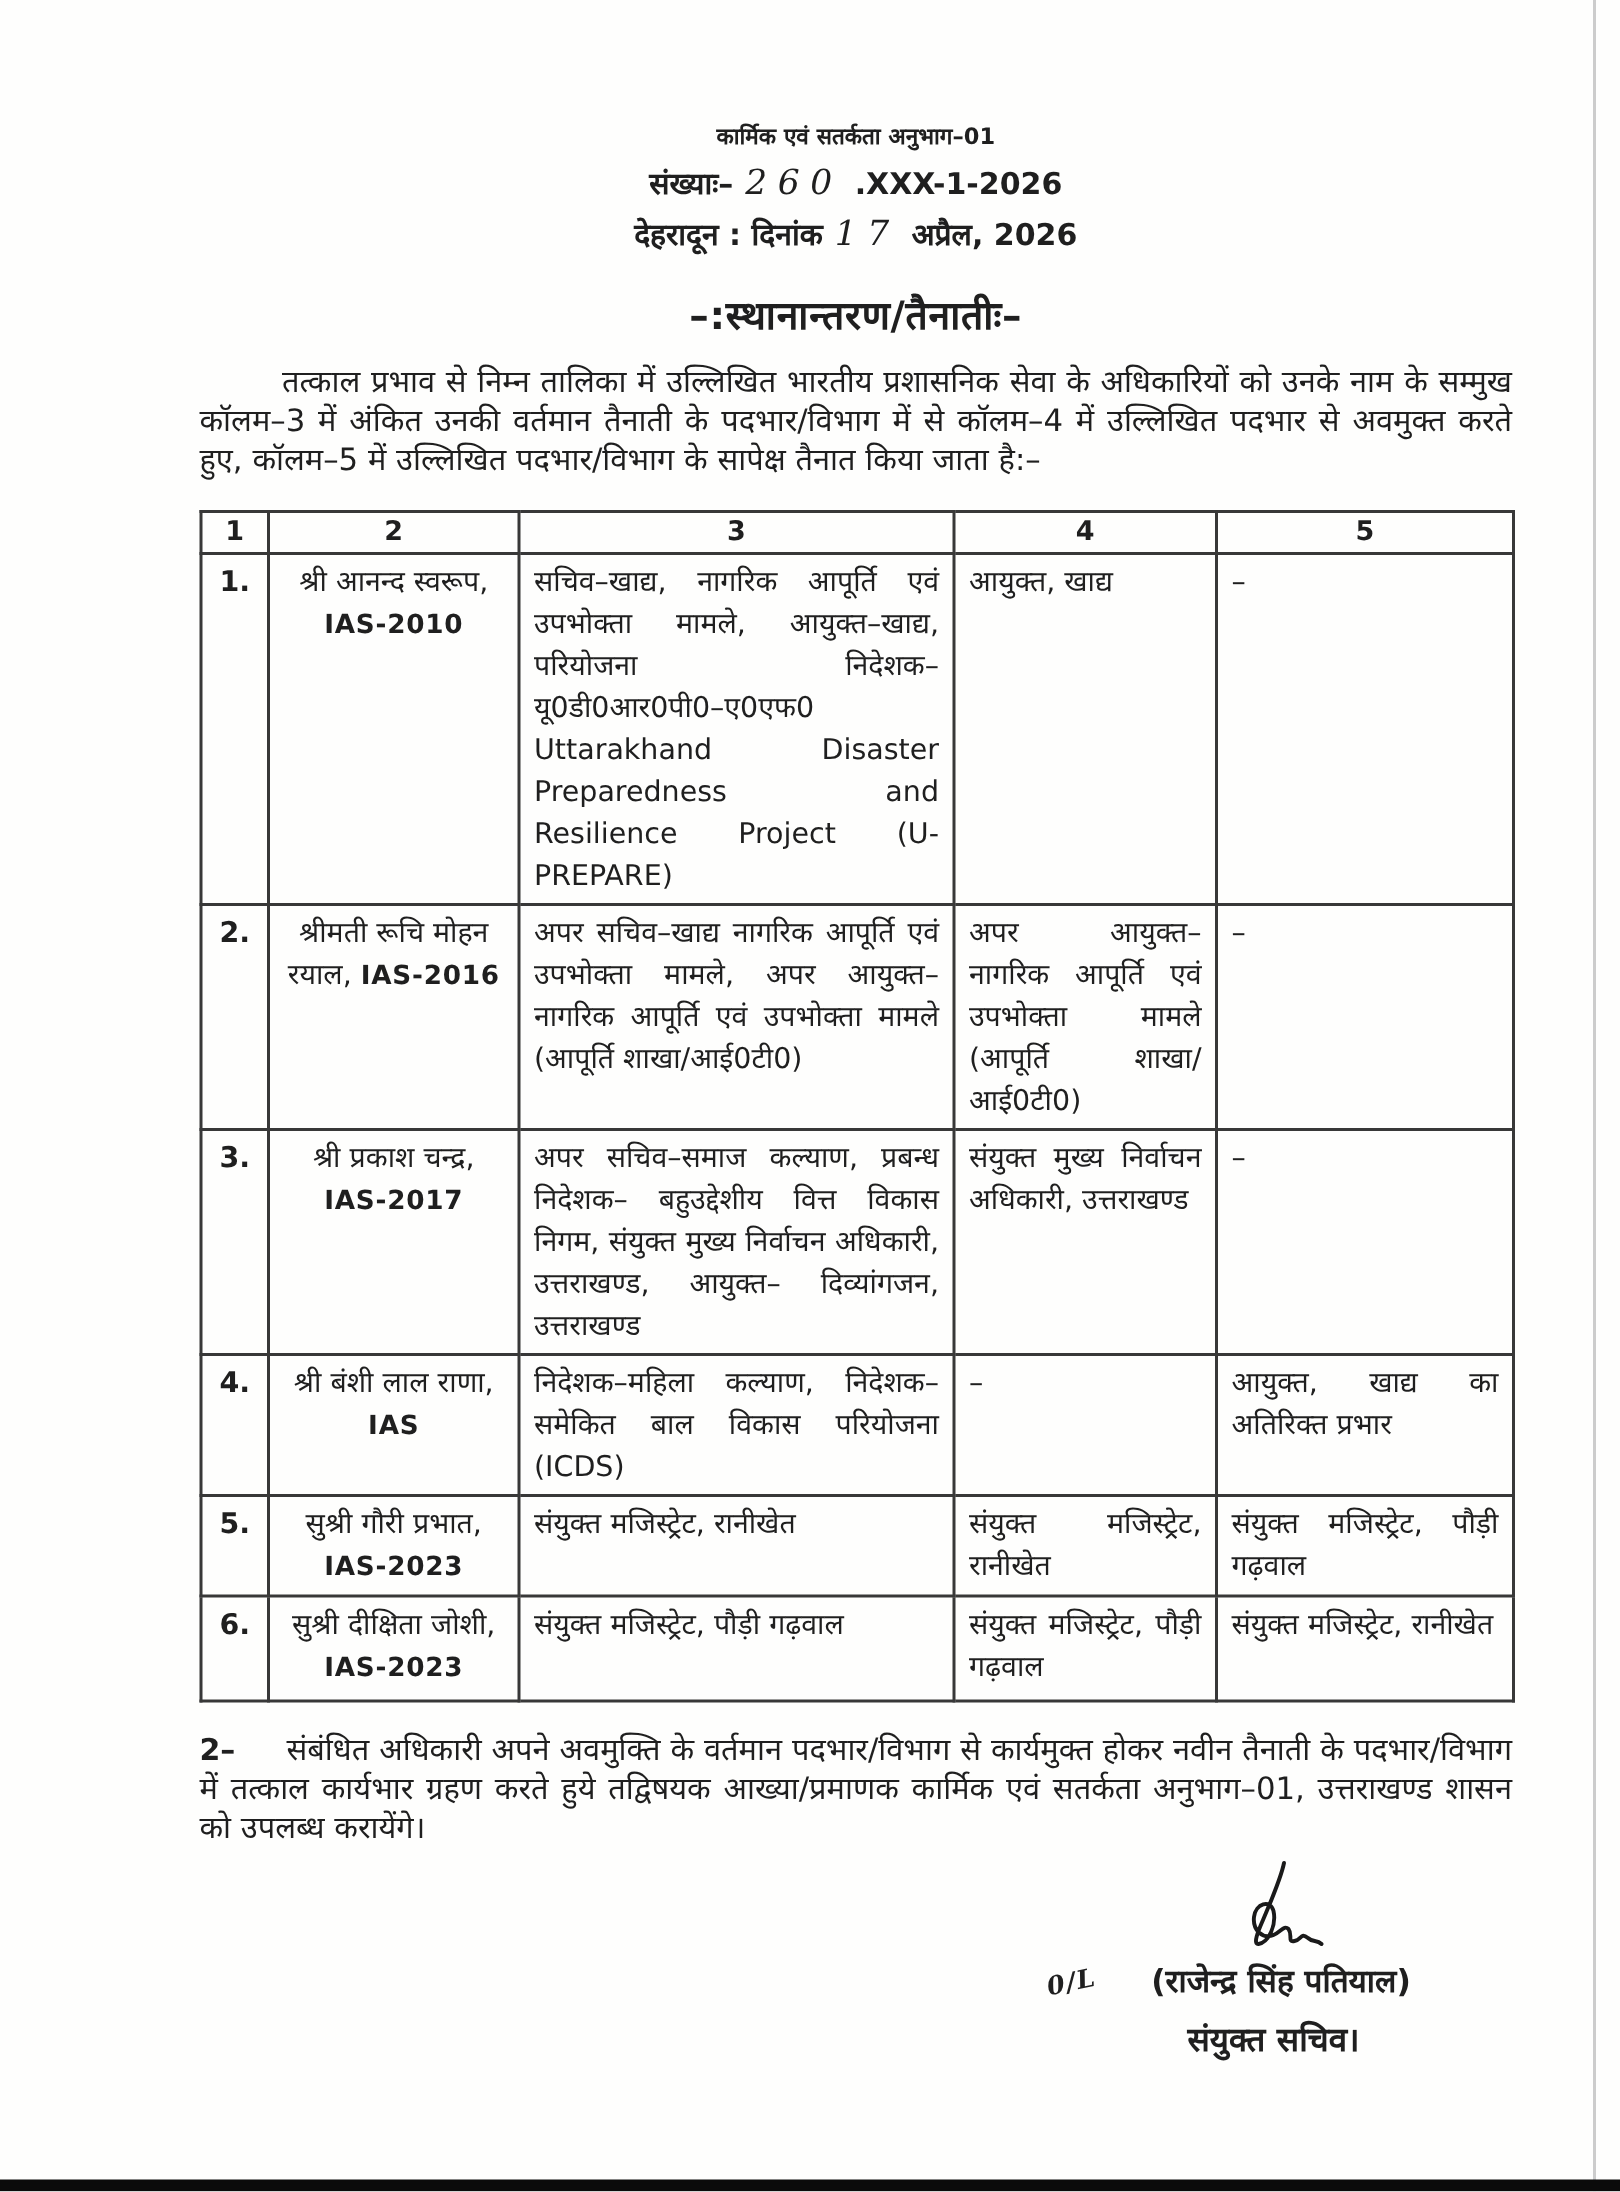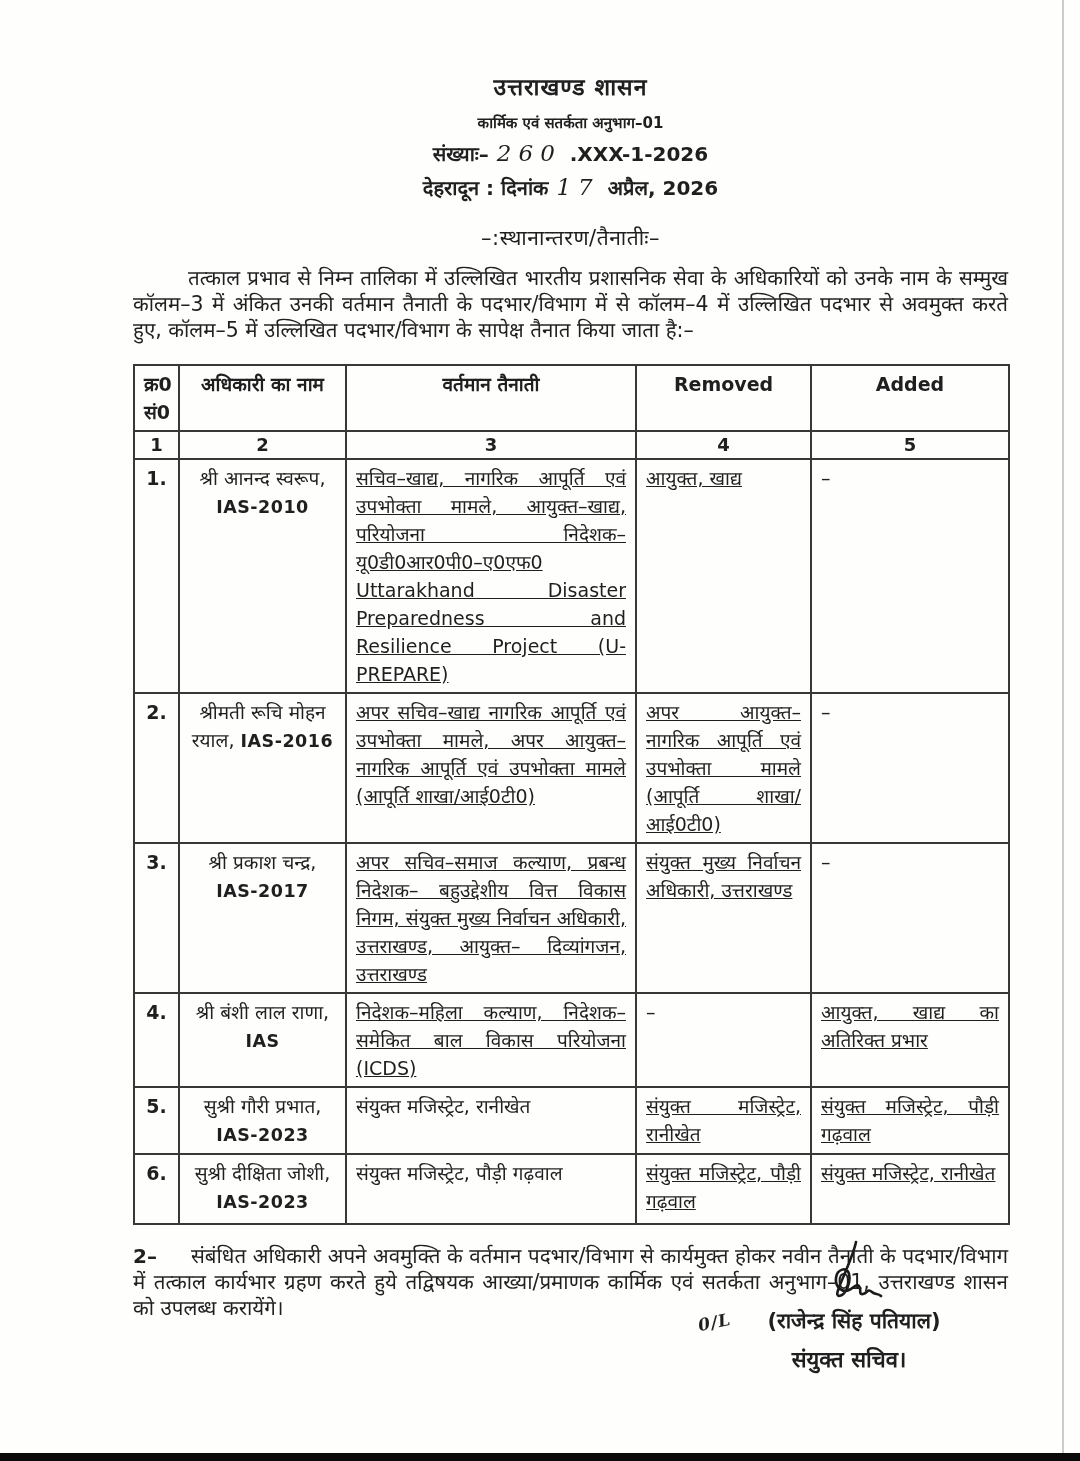--- a/index.html
+++ b/index.html
@@ -26,21 +26,21 @@
   .h-line3{font-size:20px;font-weight:600;margin-top:8px;}
   .h-line4{font-size:20px;font-weight:600;margin-top:7px;}
   .hand{
     font-family:"DejaVu Serif","Liberation Serif",serif;
     font-style:italic;
     font-size:23px;
     letter-spacing:7px;
     padding:0 8px;
     font-weight:400;
   }
-  .subject{margin-top:22px;font-size:21px;font-weight:400;letter-spacing:.5px;}
+  .subject{margin-top:22px;font-size:26px;font-weight:700;letter-spacing:.5px;}
   
   .para{
     font-size:20.5px;
     line-height:26px;
     text-align:justify;
     margin:14px 0 0 0;
   }
   .para1{text-indent:55px;}
   .para2{margin-top:18px;}
   .p2label{display:inline-block;width:58px;font-weight:700;font-size:20px;}
@@ -59,21 +59,21 @@
     line-height:28px;
     overflow:hidden;
   }
   th.c1h{font-weight:600;text-align:left;padding-left:6px;line-height:26px;}
   th.hth{font-weight:600;text-align:center;padding-top:8px;}
   th.lat{font-family:"DejaVu Sans","Liberation Sans",sans-serif;font-weight:700;text-align:center;padding-top:12px;font-size:19px;}
   tr.num-row td{text-align:center;font-weight:700;font-size:18px;line-height:20px;padding:3px 0;}
   td.sl{text-align:center;font-weight:700;}
   td.name-cell{text-align:center;line-height:33px;padding-top:8px;}
   td.name-cell .batch{font-weight:700;font-size:17.5px;letter-spacing:.5px;}
-  td.just{text-align:justify;text-decoration:underline;}
+  td.just{text-align:justify;}
   
   .sig-block{
     position:absolute;
     top:1238px;
     left:640px;
     width:368px;
     text-align:center;
   }
   .sig-scribble{display:block;margin:0 auto;position:relative;left:30px;}
   .sig-row{position:relative;margin-top:2px;font-size:21px;font-weight:600;}
@@ -103,48 +103,37 @@
   }
 </style>
 </head>
 <body>
 
 <div class="page">
 
   <div class="content">
 
     <div class="doc-header">
-      <div class="h-line1">उत्तराखण्ड शासन</div>
       <div class="h-line2">कार्मिक एवं सतर्कता अनुभाग–01</div>
       <div class="h-line3"><span>संख्याः–</span><span class="hand">260</span><span>.XXX-1-2026</span></div>
       <div class="h-line4"><span>देहरादून : दिनांक</span><span class="hand">17</span><span>अप्रैल, 2026</span></div>
       <div class="subject">–:स्थानान्तरण/तैनातीः–</div>
     </div>
 
     <p class="para para1">तत्काल प्रभाव से निम्न तालिका में उल्लिखित भारतीय प्रशासनिक सेवा के अधिकारियों को उनके नाम के सम्मुख कॉलम–3 में अंकित उनकी वर्तमान तैनाती के पदभार/विभाग में से कॉलम–4 में उल्लिखित पदभार से अवमुक्त करते हुए, कॉलम–5 में उल्लिखित पदभार/विभाग के सापेक्ष तैनात किया जाता है:–</p>
 
     <table class="order">
       <colgroup>
         <col style="width:45px">
           <col style="width:167px">
           <col style="width:290px">
           <col style="width:175px">
           <col style="width:198px">
       </colgroup>
       <tbody>
-        <tr style="height:56px">
-          <th class="c1h">
-              <span style="display:block">क्र0</span>
-              <span style="display:block">सं0</span>
-            </th>
-          <th class="hth">अधिकारी का नाम</th>
-          <th class="hth">वर्तमान तैनाती</th>
-          <th class="lat">Removed</th>
-          <th class="lat">Added</th>
-        </tr>
         <tr class="num-row" style="height:26px">
           <td>1</td>
           <td>2</td>
           <td>3</td>
           <td>4</td>
           <td>5</td>
         </tr>
 
         <tr style="height:172px">
           <td class="sl">1.</td>

